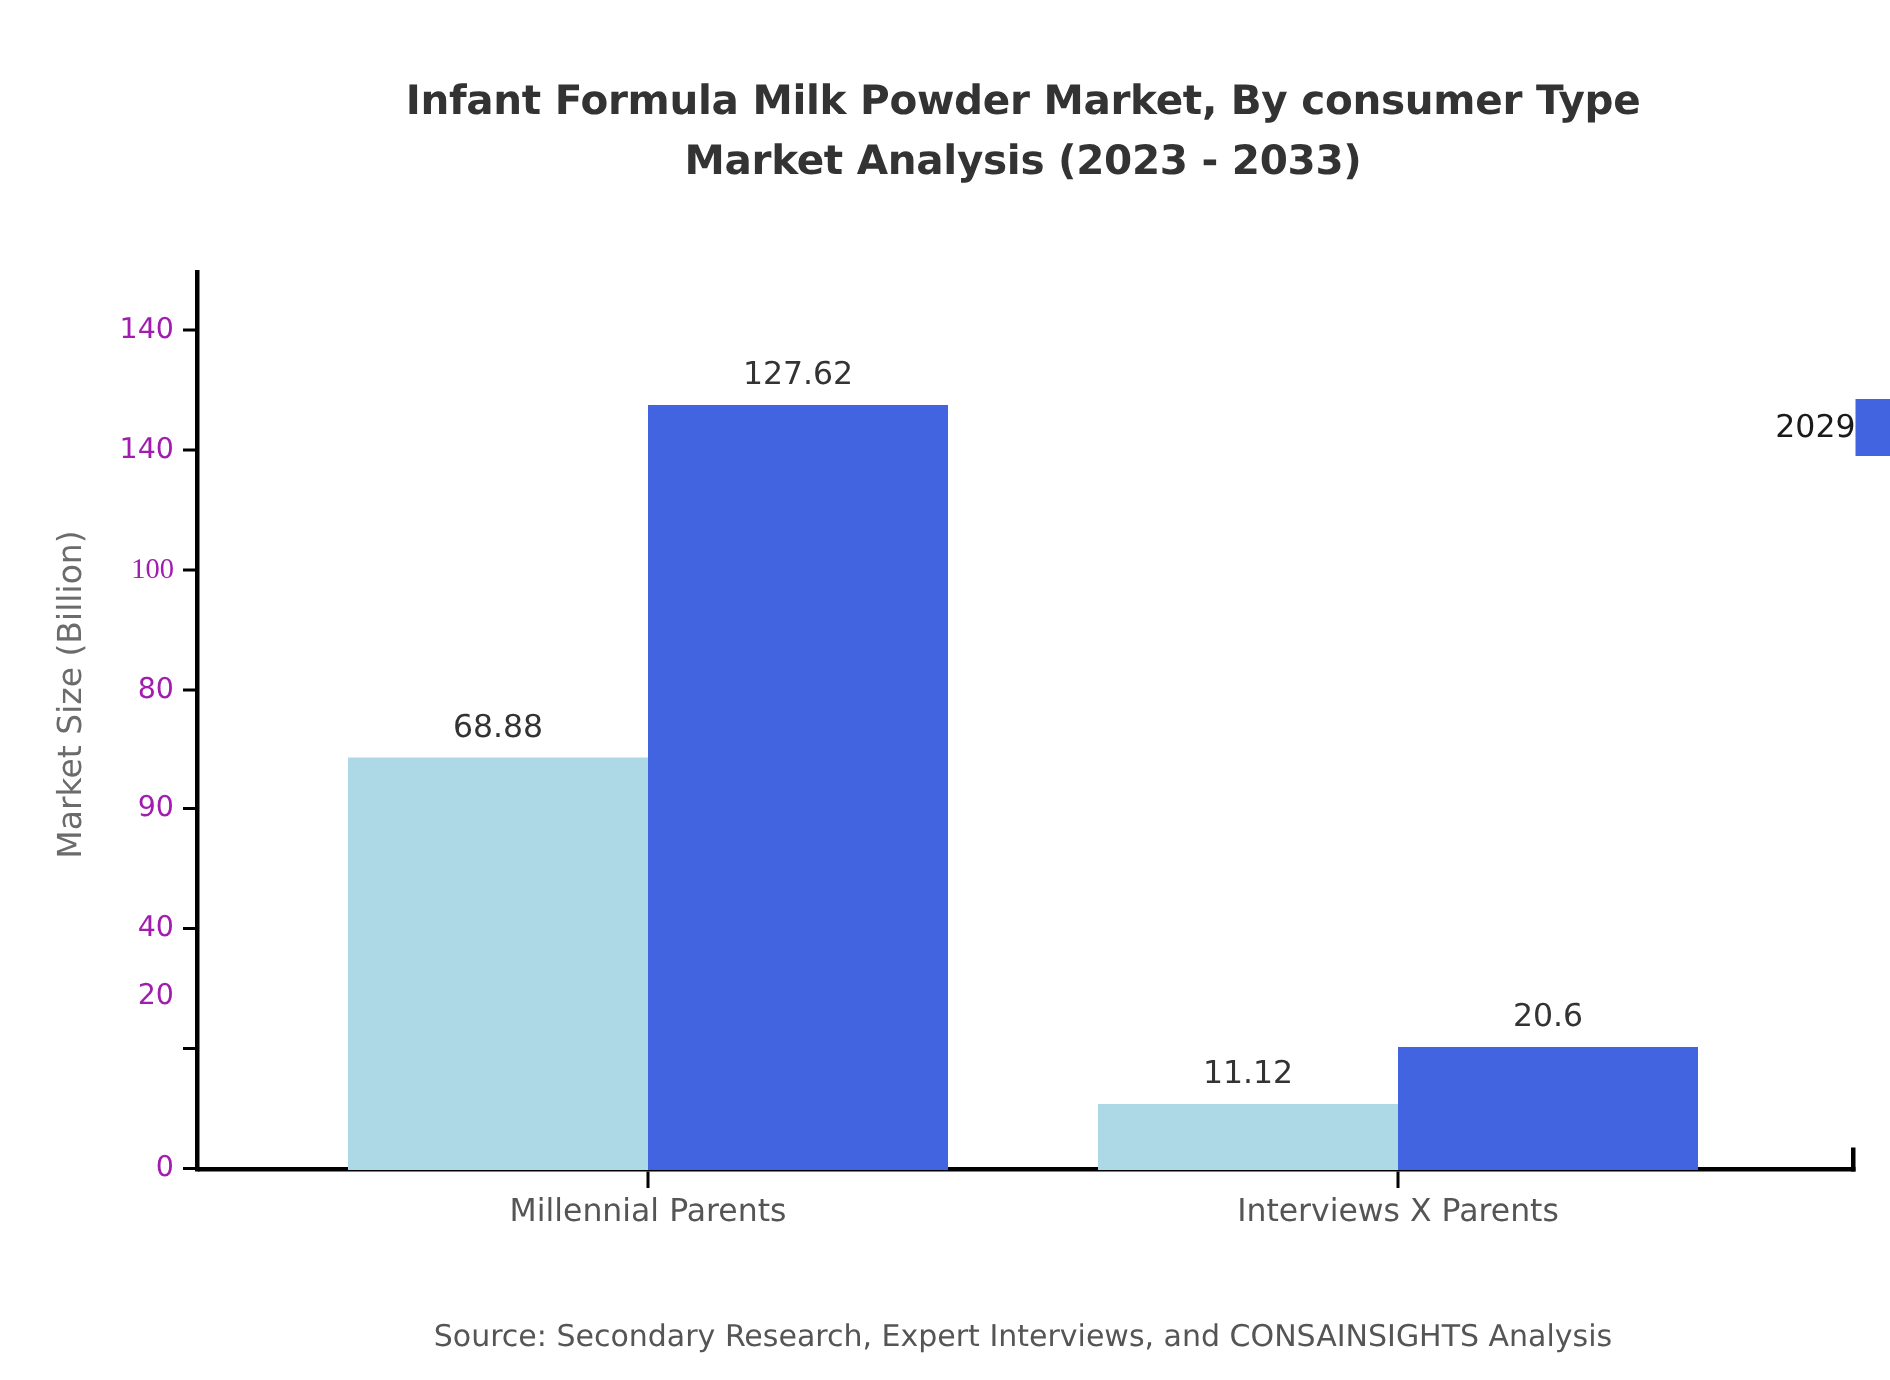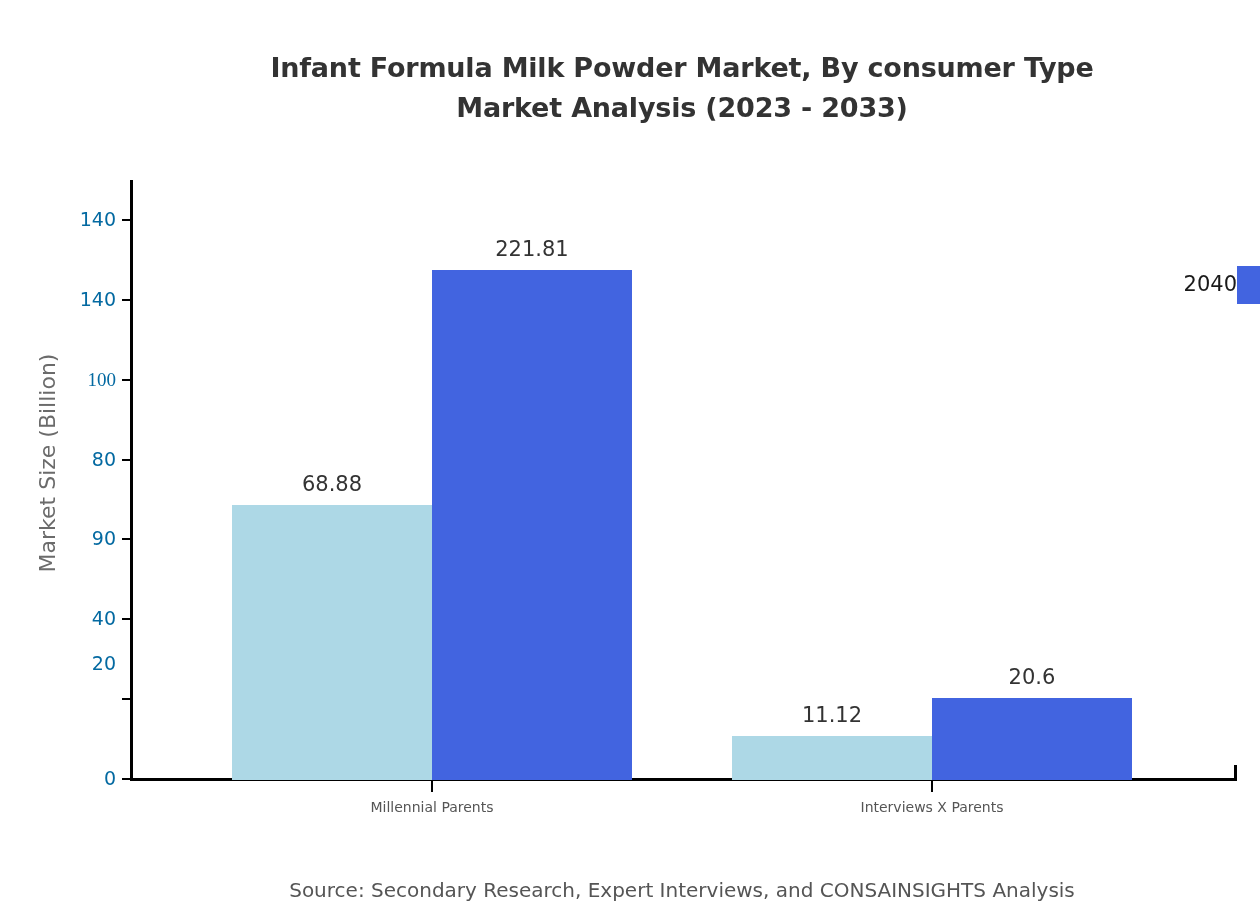--- a/index.html
+++ b/index.html
@@ -81,38 +81,38 @@
     left: 110px;
     width: 10px;
     height: 2px;
     background: #000000;
   }
   .y-tick-label {
     position: absolute;
     right: 1156px;      
     text-align: right;
     font-size: 19px;
-    color: #0369a1;
+    color: #a21caf;
     line-height: 19px;
     white-space: nowrap;
   }
 
   
   .x-tick {
     position: absolute;
     top: 781px;
     width: 2px;
     height: 11px;
     background: #000000;
   }
   .x-tick-label {
     position: absolute;
     top: 793px;
     text-align: center;
-    font-size: 14px;
+    font-size: 21px;
     color: #555555;
     line-height: 28px;
     white-space: nowrap;
   }
 
   
   .bar {
     position: absolute;
     bottom: 0;
   }
@@ -222,34 +222,34 @@
     <div id="bars">
         <div class="bar" style="left: 100px; width: 200px; height: 275.061px; background: rgb(173, 216, 230);"></div>
         <div class="bar" style="left: 300px; width: 200px; height: 509.629px; background: rgb(66, 100, 224);"></div>
         <div class="bar" style="left: 600px; width: 200px; height: 44.4059px; background: rgb(173, 216, 230);"></div>
         <div class="bar" style="left: 800px; width: 200px; height: 82.2627px; background: rgb(66, 100, 224);"></div>
       </div>
   </div>
 
   <div id="bar-labels">
       <div class="bar-value" style="left: 220px; width: 200px; top: 471.939px;">68.88</div>
-      <div class="bar-value" style="left: 420px; width: 200px; top: 237.371px;">221.81</div>
+      <div class="bar-value" style="left: 420px; width: 200px; top: 237.371px;">127.62</div>
       <div class="bar-value" style="left: 720px; width: 200px; top: 702.594px;">11.12</div>
       <div class="bar-value" style="left: 920px; width: 200px; top: 664.737px;">20.6</div>
     </div>
 
   <div id="x-ticks">
       <div class="x-tick" style="left: 419px;"></div>
       <div class="x-tick-label" style="left: 220px; width: 400px;">Millennial Parents</div>
       <div class="x-tick" style="left: 919px;"></div>
       <div class="x-tick-label" style="left: 720px; width: 400px;">Interviews X Parents</div>
     </div>
 
   <div id="legend">
       <div class="legend-row" style="top: 50px;">
-        <span class="legend-label">2040</span>
+        <span class="legend-label">2029</span>
         <span class="legend-swatch" style="background: rgb(66, 100, 224);"></span>
       </div>
     </div>
 
   <div id="source-note">Source: Secondary Research, Expert Interviews, and CONSAINSIGHTS Analysis</div>
 
 </div>
 
 </body></html>

